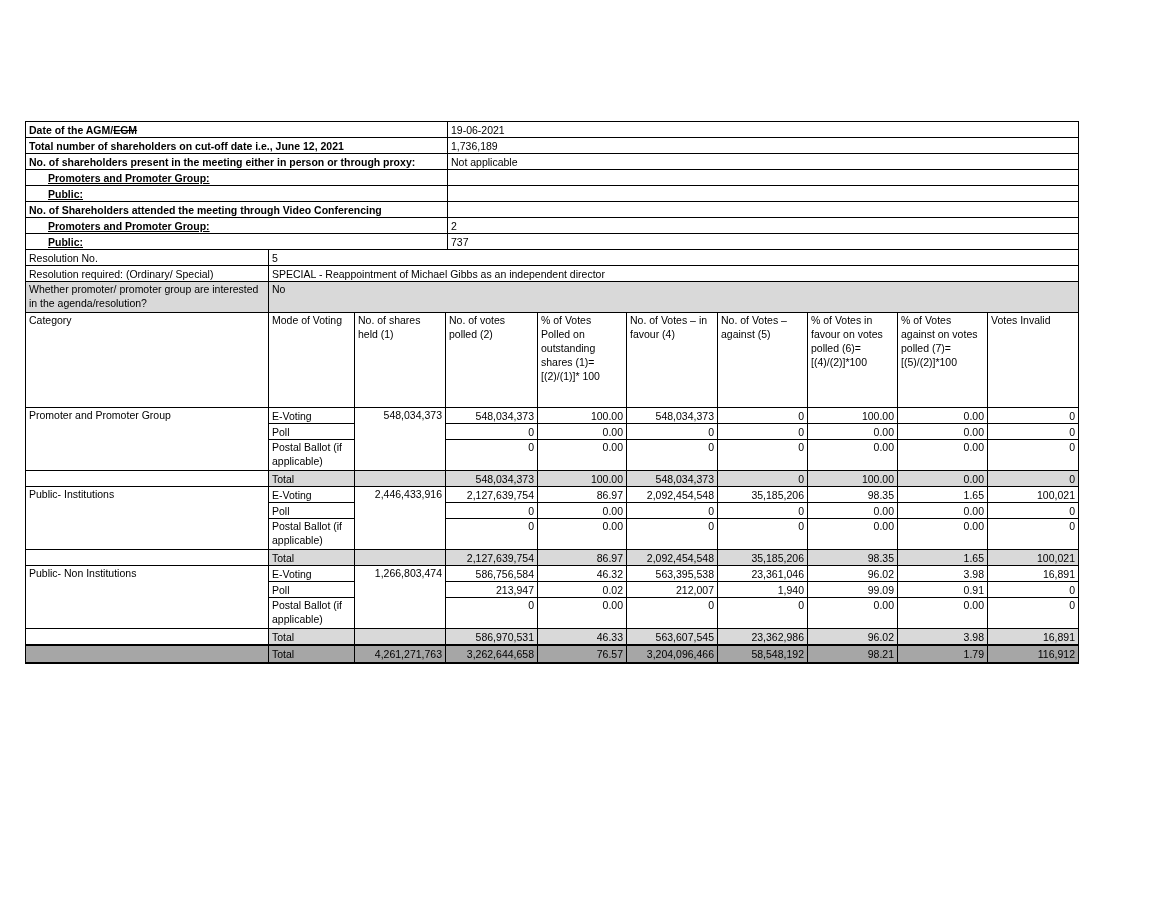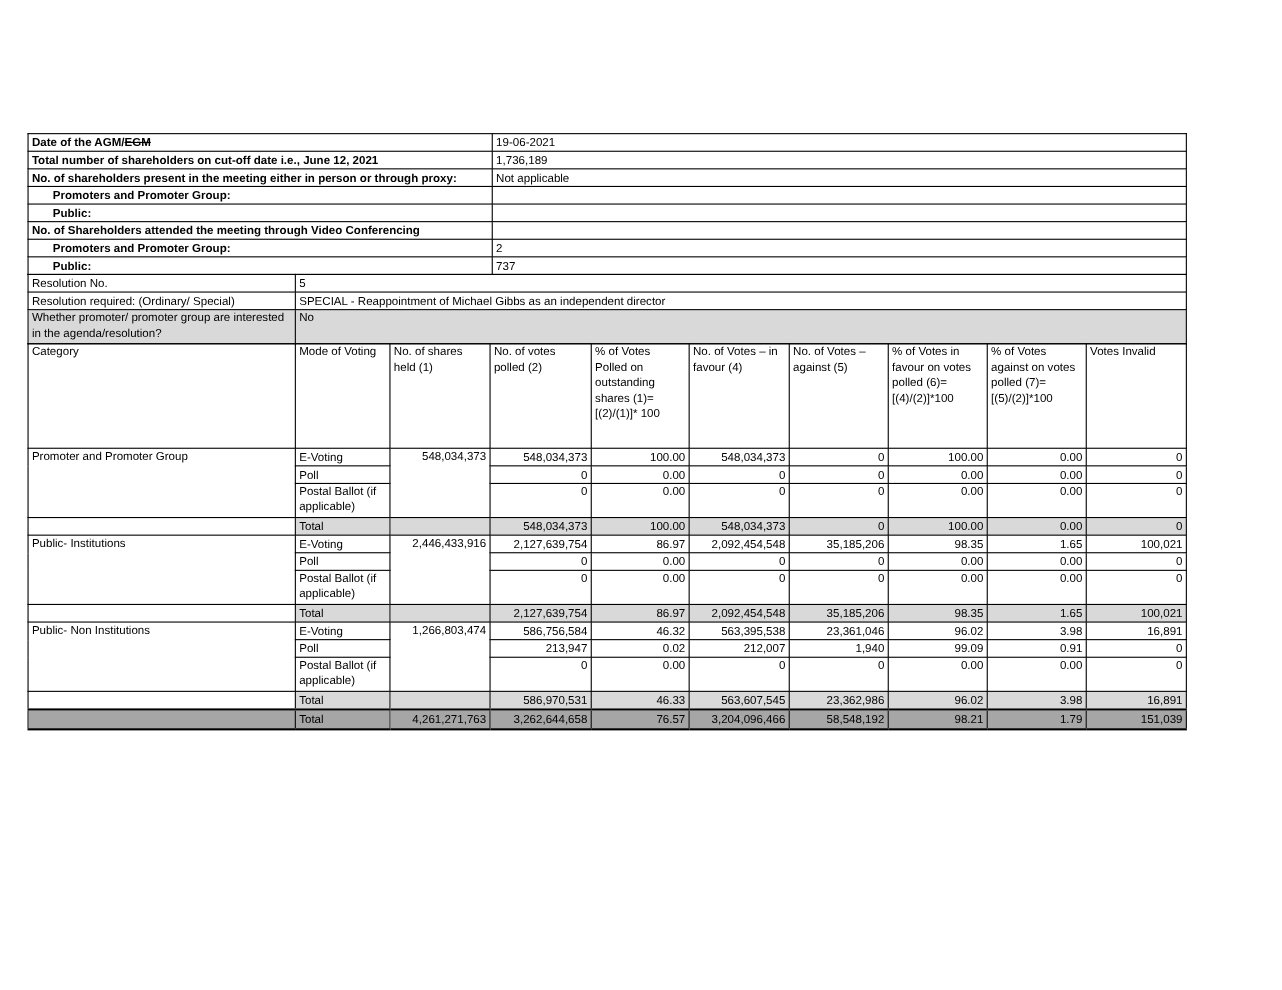--- a/index.html
+++ b/index.html
@@ -10,21 +10,21 @@
   }
   .sheet{position:absolute;left:25px;top:121px;width:1055px;}
   table{border-collapse:collapse;table-layout:fixed;}
   table.t2,table.t3{margin-top:-1px;}
   td{
     border:1px solid #000;height:15px;line-height:14px;
     padding:0 3px;overflow:hidden;vertical-align:middle;
     white-space:nowrap;
   }
   .b{font-weight:bold;}
-  .ind{padding-left:22px;}
+  .ind{padding-left:22px;text-decoration:underline;}
   .num{text-align:right;}
   .wrap{white-space:normal;}
   .vt{vertical-align:top;}
   .gray{background:#d9d9d9;}
   .dgray{background:#a6a6a6;}
   .strike{text-decoration:line-through;text-align:right;}
   tr.h30 td{height:30px;}
   tr.hdr td{height:94px;vertical-align:top;white-space:normal;line-height:14px;}
   tr.grand td{height:16px;border-top:2px solid #000;border-bottom:2px solid #000;}
 </style>
@@ -260,18 +260,18 @@
     <tr class="grand">
       <td class="dgray"></td>
       <td class="dgray">Total</td>
       <td class="num dgray">4,261,271,763</td>
       <td class="num dgray">3,262,644,658</td>
       <td class="num dgray">76.57</td>
       <td class="num dgray">3,204,096,466</td>
       <td class="num dgray">58,548,192</td>
       <td class="num dgray">98.21</td>
       <td class="num dgray">1.79</td>
-      <td class="num dgray">151,039</td>
+      <td class="num dgray">116,912</td>
     </tr>
   </tbody>
     </table>
 
 </div>
 
 </body></html>

